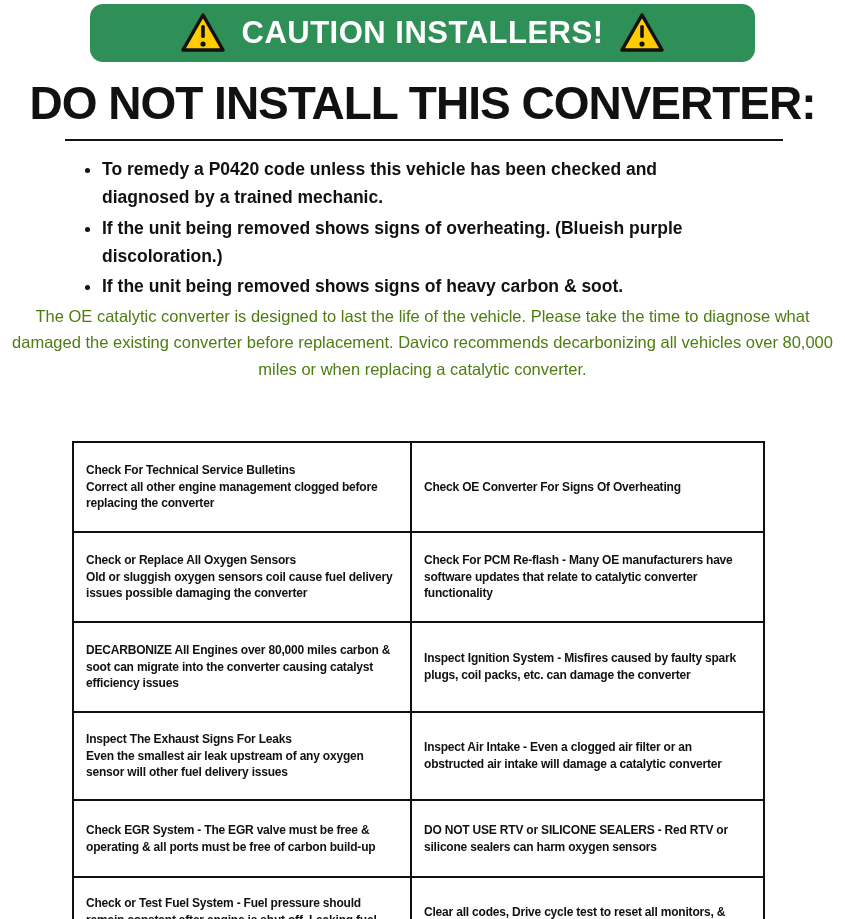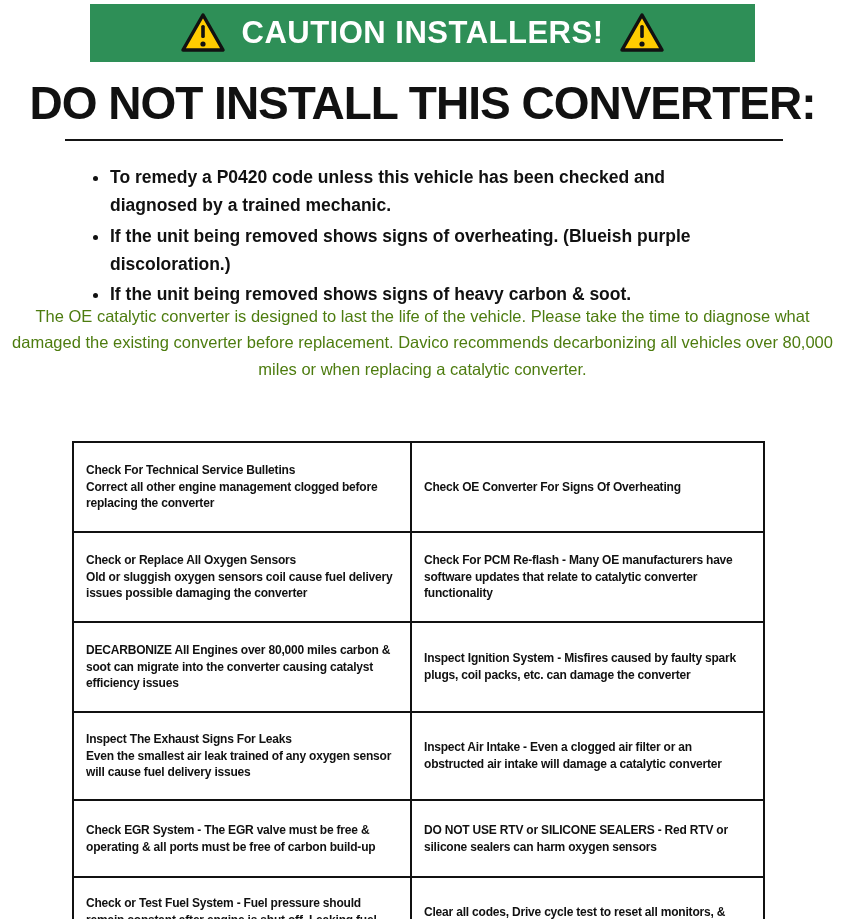--- a/index.html
+++ b/index.html
@@ -4,21 +4,21 @@
 <style>
   html, body { margin:0; padding:0; background:#ffffff; }
   .page {
     position:relative; width:845px; height:919px; background:#ffffff;
     font-family:"Liberation Sans", sans-serif; color:#111; overflow:hidden;
   }
 
   
   .banner {
     position:absolute; left:90px; top:4px; width:665px; height:58px;
-    background:#2e8f57; display:flex; align-items:center; justify-content:center; gap:16px;
+    background:#2e8f57; display:flex; align-items:center; justify-content:center; gap:16px;border-radius:13px;
   }
   .banner-text {
     color:#ffffff; font-weight:bold; font-size:31px; letter-spacing:0.5px; white-space:nowrap;
   }
   .warn-svg { display:block; }
 
   
   .main-heading {
     position:absolute; top:76px; left:0; width:100%;
     text-align:center; font-size:46px; font-weight:bold; letter-spacing:-1px;
@@ -26,21 +26,21 @@
 
   .rule {
     position:absolute; top:139px; left:65px; width:718px; height:2px; background:#151515;
   }
 
   
   .bullets {
     position:absolute; top:155px; left:78px; width:650px;
     font-weight:bold; font-size:17.5px; line-height:1.62;
   }
-  .bullets ul { margin:8px; padding-left:24px; }
+  .bullets ul { margin:0; padding-left:24px; }
   .bullets li { margin-bottom:2px; }
 
   
   .paragraph {
     position:absolute; top:303px; left:5px; width:835px;
     text-align:center; font-size:16.5px; line-height:1.6; color:#4d7c0f;
   }
 
   
   .keys-heading {
@@ -137,21 +137,21 @@
           <div></div>
         </td>
         <td>
           <div>Inspect Ignition System - Misfires caused by faulty spark plugs, coil packs, etc. can damage the converter</div>
           <div></div>
         </td>
       </tr>
       <tr>
         <td>
           <div>Inspect The Exhaust Signs For Leaks</div>
-          <div>Even the smallest air leak trained of any oxygen sensor will cause fuel delivery issues</div>
+          <div>Even the smallest air leak upstream of any oxygen sensor will other fuel delivery issues</div>
         </td>
         <td>
           <div>Inspect Air Intake - Even a clogged air filter or an obstructed air intake will damage a catalytic converter</div>
           <div></div>
         </td>
       </tr>
       <tr>
         <td>
           <div>Check EGR System - The EGR valve must be free &amp; operating &amp; all ports must be free of carbon build-up</div>
           <div></div>

